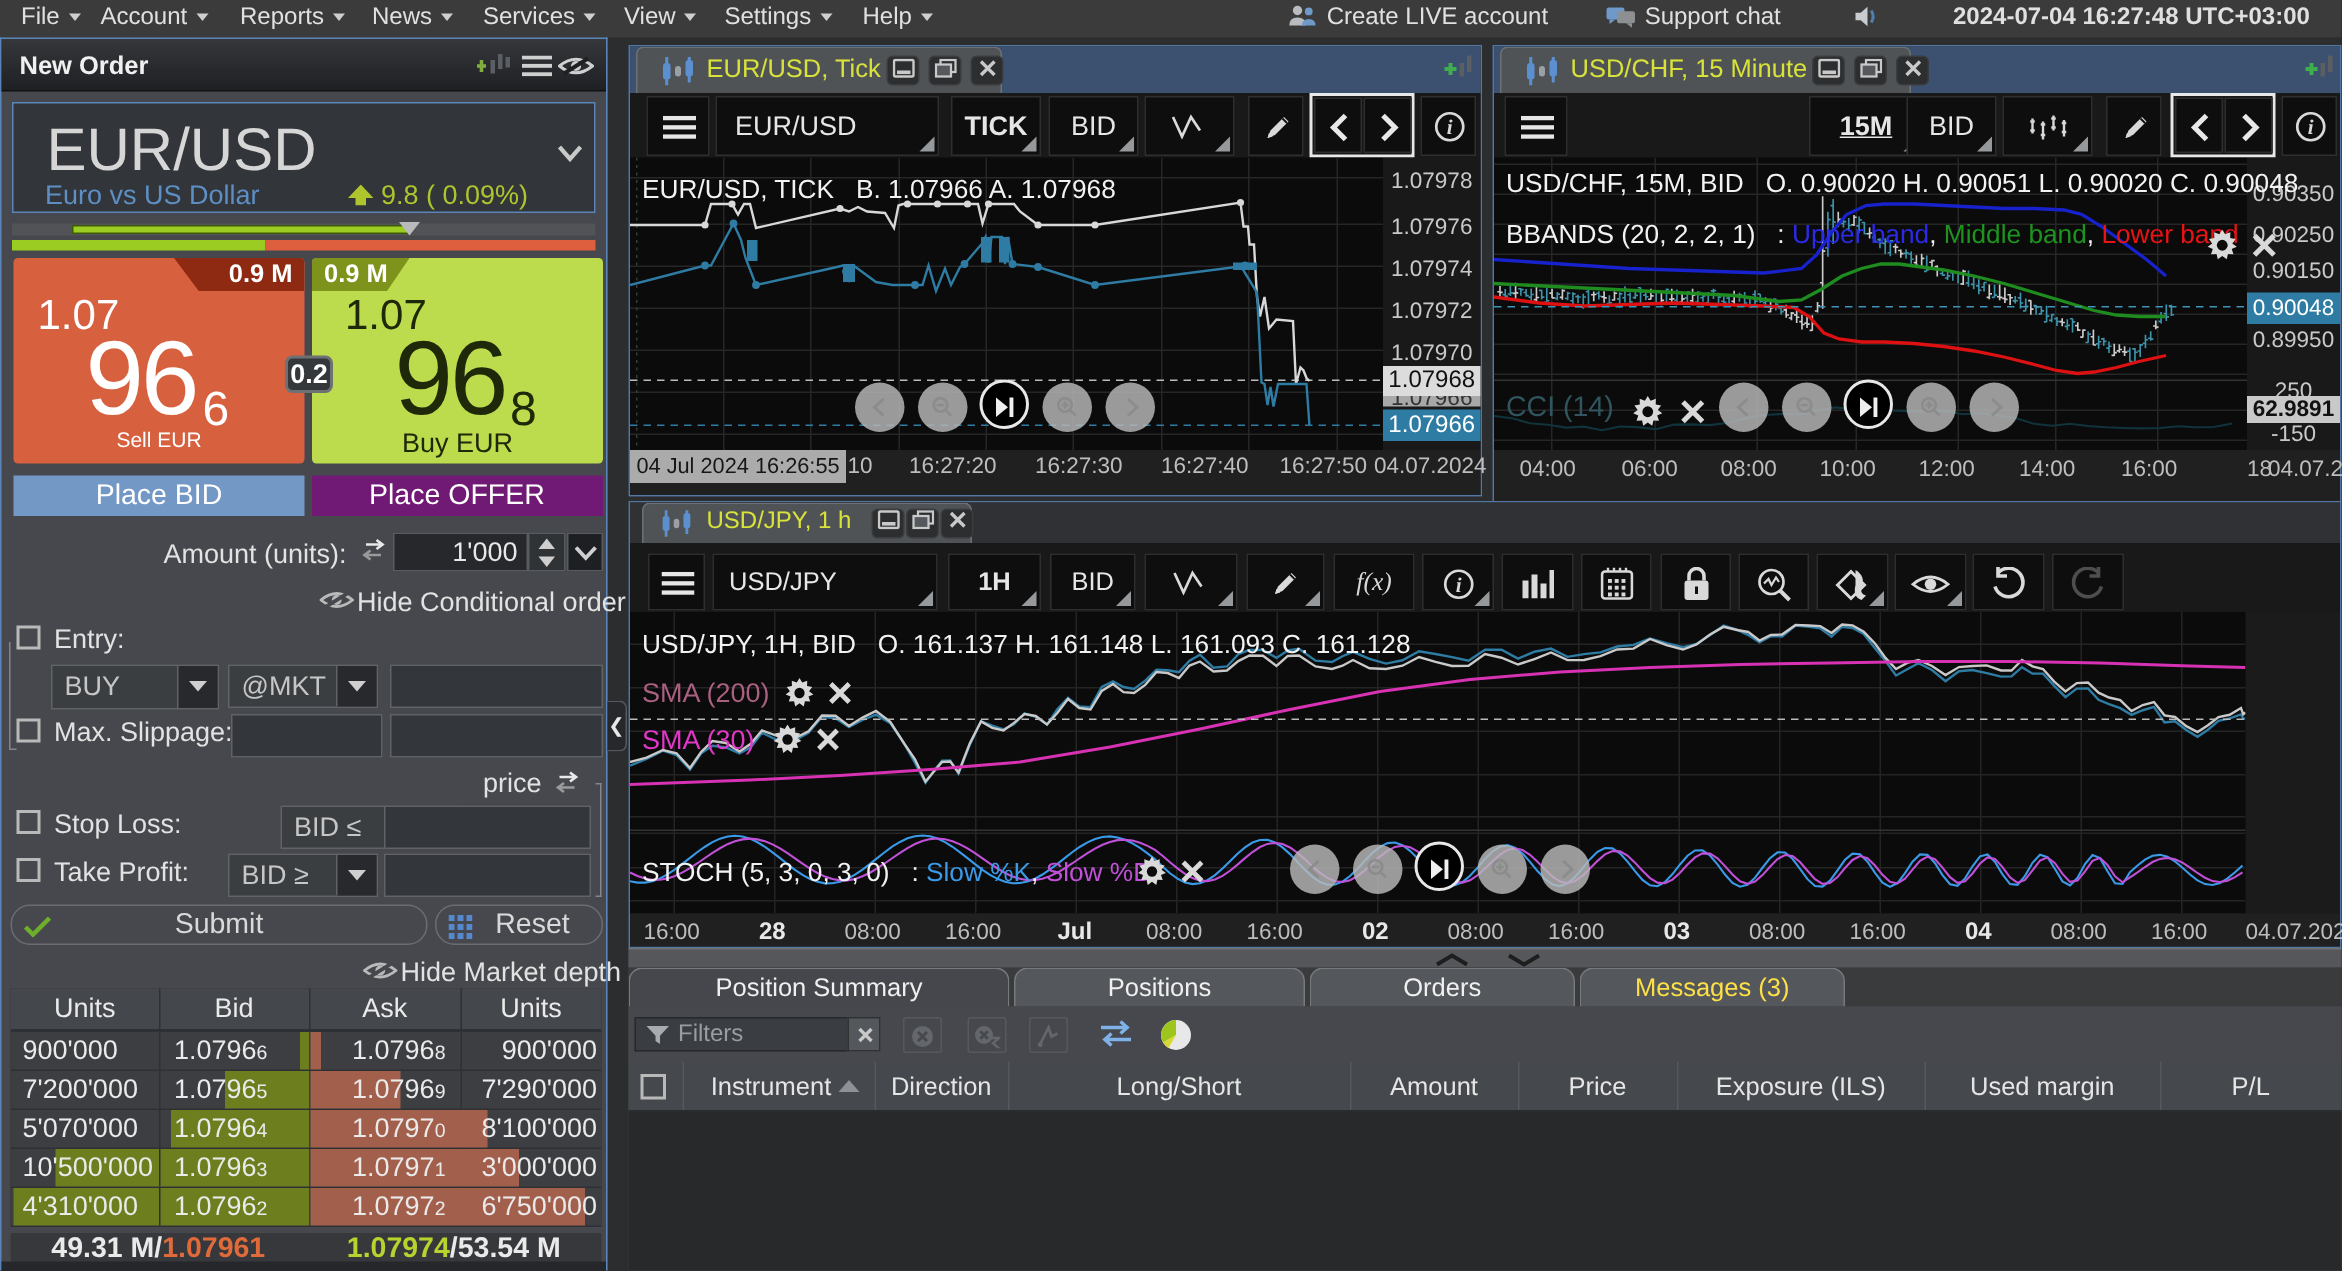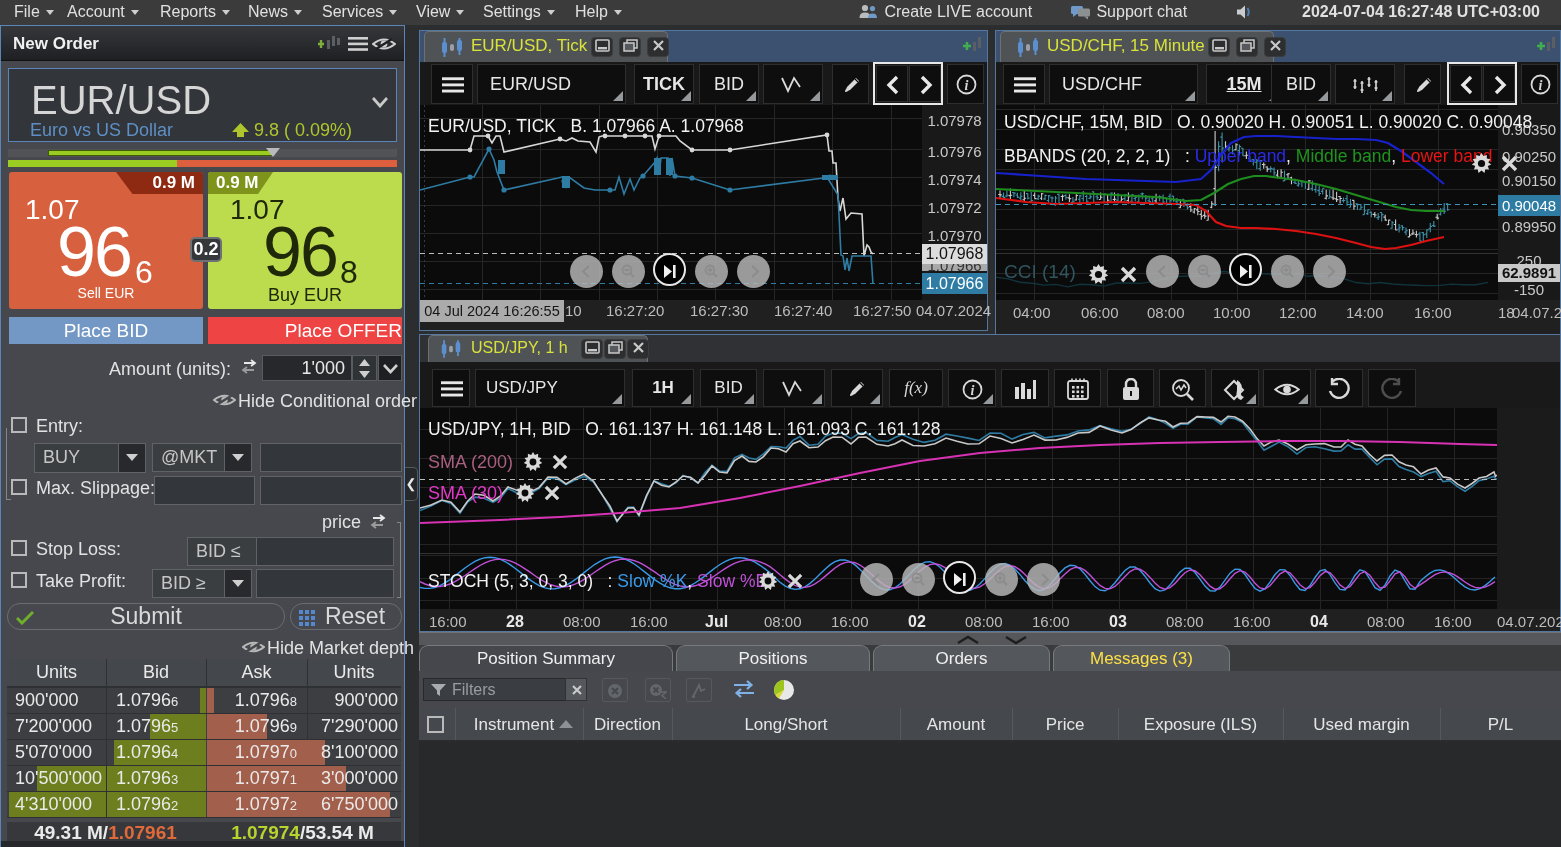--- a/index.html
+++ b/index.html
@@ -22,21 +22,21 @@
 .titletab { position:absolute; top:0; height:31px; background:#505356; border:1px solid #6e7174; border-bottom:none; border-radius:5px 5px 0 0; color:#d8e23a; font-size:17px; }
 .tbtn { position:absolute; background:#0e0e0e; border:1px solid #2e2e2e; color:#e6e6e6; }
 .chart { position:absolute; background:#0b0b0b; }
 .paxis { position:absolute; background:#191919; color:#c9c9c9; font-size:15px; }
 .taxis { position:absolute; background:#202020; color:#bdbdbd; font-size:15px; }
 .sel { background:#3b3e41; border:1px solid #606366; color:#c6c6c6; font-size:18px; }
 .selTxt { position:absolute; left:8px; top:3px; }
 .selArr { position:absolute; right:0; top:0; width:27px; height:100%; background:#27292c; border-left:1px solid #606366; }
 .selArr:after { content:""; position:absolute; left:7px; top:10px; width:0; height:0; border-left:6px solid transparent; border-right:6px solid transparent; border-top:7px solid #cfcfcf; }
 .inp { background:#33363a; border:1px solid #606366; }
-.btn { background:#46484d; border:1px solid #6a6d70; border-radius:13px; color:#d9d9d9; font-size:23px; text-align:center; line-height:25px; }
+.btn { background:#46484d; border:1px solid #6a6d70; border-radius:13px; color:#d9d9d9; font-size:19px; text-align:center; line-height:25px; }
 .dsub { font-size:13px; }
 .dbar { position:absolute; top:0; bottom:0; z-index:0; }
 .dtx { z-index:1; white-space:nowrap; }
 .drow { left:0; width:394px; background:#3c3e42; line-height:25px; }
 .drow:after { content:""; position:absolute; left:99px; top:0; bottom:0; border-left:1px solid #2e3033; }
 .drow:before { content:""; position:absolute; left:300px; top:0; bottom:0; border-left:1px solid #2e3033; }
 .tbico { position:absolute; top:5px; width:22px; height:20px; border:1px solid #3a3c3e; border-radius:4px; background:#2c2e30; text-align:center; line-height:17px; }
 .cnr:after { content:""; position:absolute; right:2px; bottom:2px; width:0; height:0; border-left:10px solid transparent; border-bottom:10px solid #96999c; }
 .pl { position:absolute; left:0; width:65px; text-align:center; }
 .pl2 { position:absolute; left:0; width:100%; text-align:center; white-space:nowrap; }
@@ -137,21 +137,21 @@
       <div class="abs" style="left:0;top:0;width:65px;height:22px;background:#7e931c;clip-path:polygon(0 0,100% 0,77% 100%,0 100%);border-radius:3px 0 0 0;"></div>
       <div class="abs" style="left:8px;top:1px;font-size:17px;font-weight:bold;color:#fff;">0.9 M</div>
       <div class="abs" style="left:22px;top:22px;font-size:28px;">1.07</div>
       <div class="abs" style="left:55px;top:40px;font-size:70px;letter-spacing:-2px;">96</div>
       <div class="abs" style="left:132px;top:82px;font-size:32px;">8</div>
       <div class="abs" style="left:0;right:0;top:113px;text-align:center;font-size:18px;">Buy EUR</div>
     </div>
     <div class="abs" style="left:189px;top:211px;width:32px;height:25px;background:#35383b;border:2px solid #6e7174;border-radius:5px;color:#fff;font-size:18px;font-weight:bold;text-align:center;line-height:21px;">0.2</div>
 
     <div class="abs" style="left:8px;top:291px;width:194px;height:27px;background:#7498c6;color:#fff;font-size:19px;text-align:center;line-height:27px;">Place BID</div>
-    <div class="abs" style="left:207px;top:291px;width:194px;height:27px;background:#ef4444;color:#fff;font-size:19px;text-align:right;line-height:27px;">Place OFFER</div>
+    <div class="abs" style="left:207px;top:291px;width:194px;height:27px;background:#701a75;color:#fff;font-size:19px;text-align:left;line-height:27px;padding-left:38px;">Place OFFER</div>
 
     <div class="abs" style="left:0;top:333px;width:230px;text-align:right;font-size:18px;color:#e2e2e2;">Amount (units):</div>
     <svg class="abs" style="left:237px;top:332px;" width="22" height="17" viewBox="0 0 22 17">
         <path d="M6 5 L16 5 M13 2 L17 5 L13 8" stroke="#e8e8e8" stroke-width="1.8" fill="none"></path>
         <path d="M16 12 L6 12 M9 9 L5 12 L9 15" stroke="#9a9a9a" stroke-width="1.8" fill="none"></path>
       </svg>
     <div class="abs" style="left:261px;top:329px;width:90px;height:26px;background:#26282b;border:1px solid #595c5f;color:#e8e8e8;font-size:18px;text-align:right;line-height:24px;padding-right:6px;">1'000</div>
     <div class="abs" style="left:351px;top:329px;width:25px;height:26px;background:#303336;border:1px solid #595c5f;">
       <svg class="abs" style="left:4px;top:2px;" width="15" height="21" viewBox="0 0 15 21">
           <path d="M7.5 1 L13 8 L2 8 Z" fill="#cfcfcf"></path>
@@ -469,23 +469,20 @@
           <rect x="11" y="6" width="3" height="9" fill="#5b5e62"></rect>
           <rect x="16" y="1" width="3" height="11" fill="#5b5e62"></rect>
         </svg>
     </div>
     <div class="abs" style="left:0;top:31px;width:564px;height:43px;background:#191919;">
       <div class="tbtn" style="left:7px;top:2px;width:42px;height:40px;"><svg style="margin:12px 0 0 10px;" width="22" height="16" viewBox="0 0 20 14">
             <rect y="0" width="20" height="2.6" fill="#e6e6e6"></rect>
             <rect y="5.6" width="20" height="2.6" fill="#e6e6e6"></rect>
             <rect y="11.2" width="20" height="2.6" fill="#e6e6e6"></rect>
           </svg></div>
-      <div class="tbtn cnr" style="left:53px;top:2px;width:149px;height:40px;font-size:18px;">
-          <span class="abs" style="left:12px;top:9px;">USD/CHF</span>
-        </div>
       <div class="tbtn cnr" style="left:210px;top:2px;width:76px;height:40px;font-size:18px;font-weight:bold;text-align:center;line-height:38px;text-decoration:underline;">15M</div>
       <div class="tbtn cnr" style="left:275px;top:2px;width:60px;height:40px;font-size:18px;text-align:center;line-height:38px;">BID</div>
       <div class="tbtn cnr" style="left:339px;top:2px;width:60px;height:40px;"><svg style="margin:10px 0 0 16px;" width="28" height="21" viewBox="0 0 28 21">
             <g stroke="#d9d9d9" stroke-width="1.6" fill="none">
               <path d="M3 4 V14 M1.5 6 H4.5 M1.5 12 H4.5"></path>
               <path d="M10 6 V18 M8.5 8 H11.5 M8.5 15 H11.5"></path>
               <path d="M17 2 V12 M15.5 4 H18.5 M15.5 10 H18.5"></path>
               <path d="M24 5 V16 M22.5 7 H25.5 M22.5 13 H25.5"></path>
             </g>
           </svg></div>

